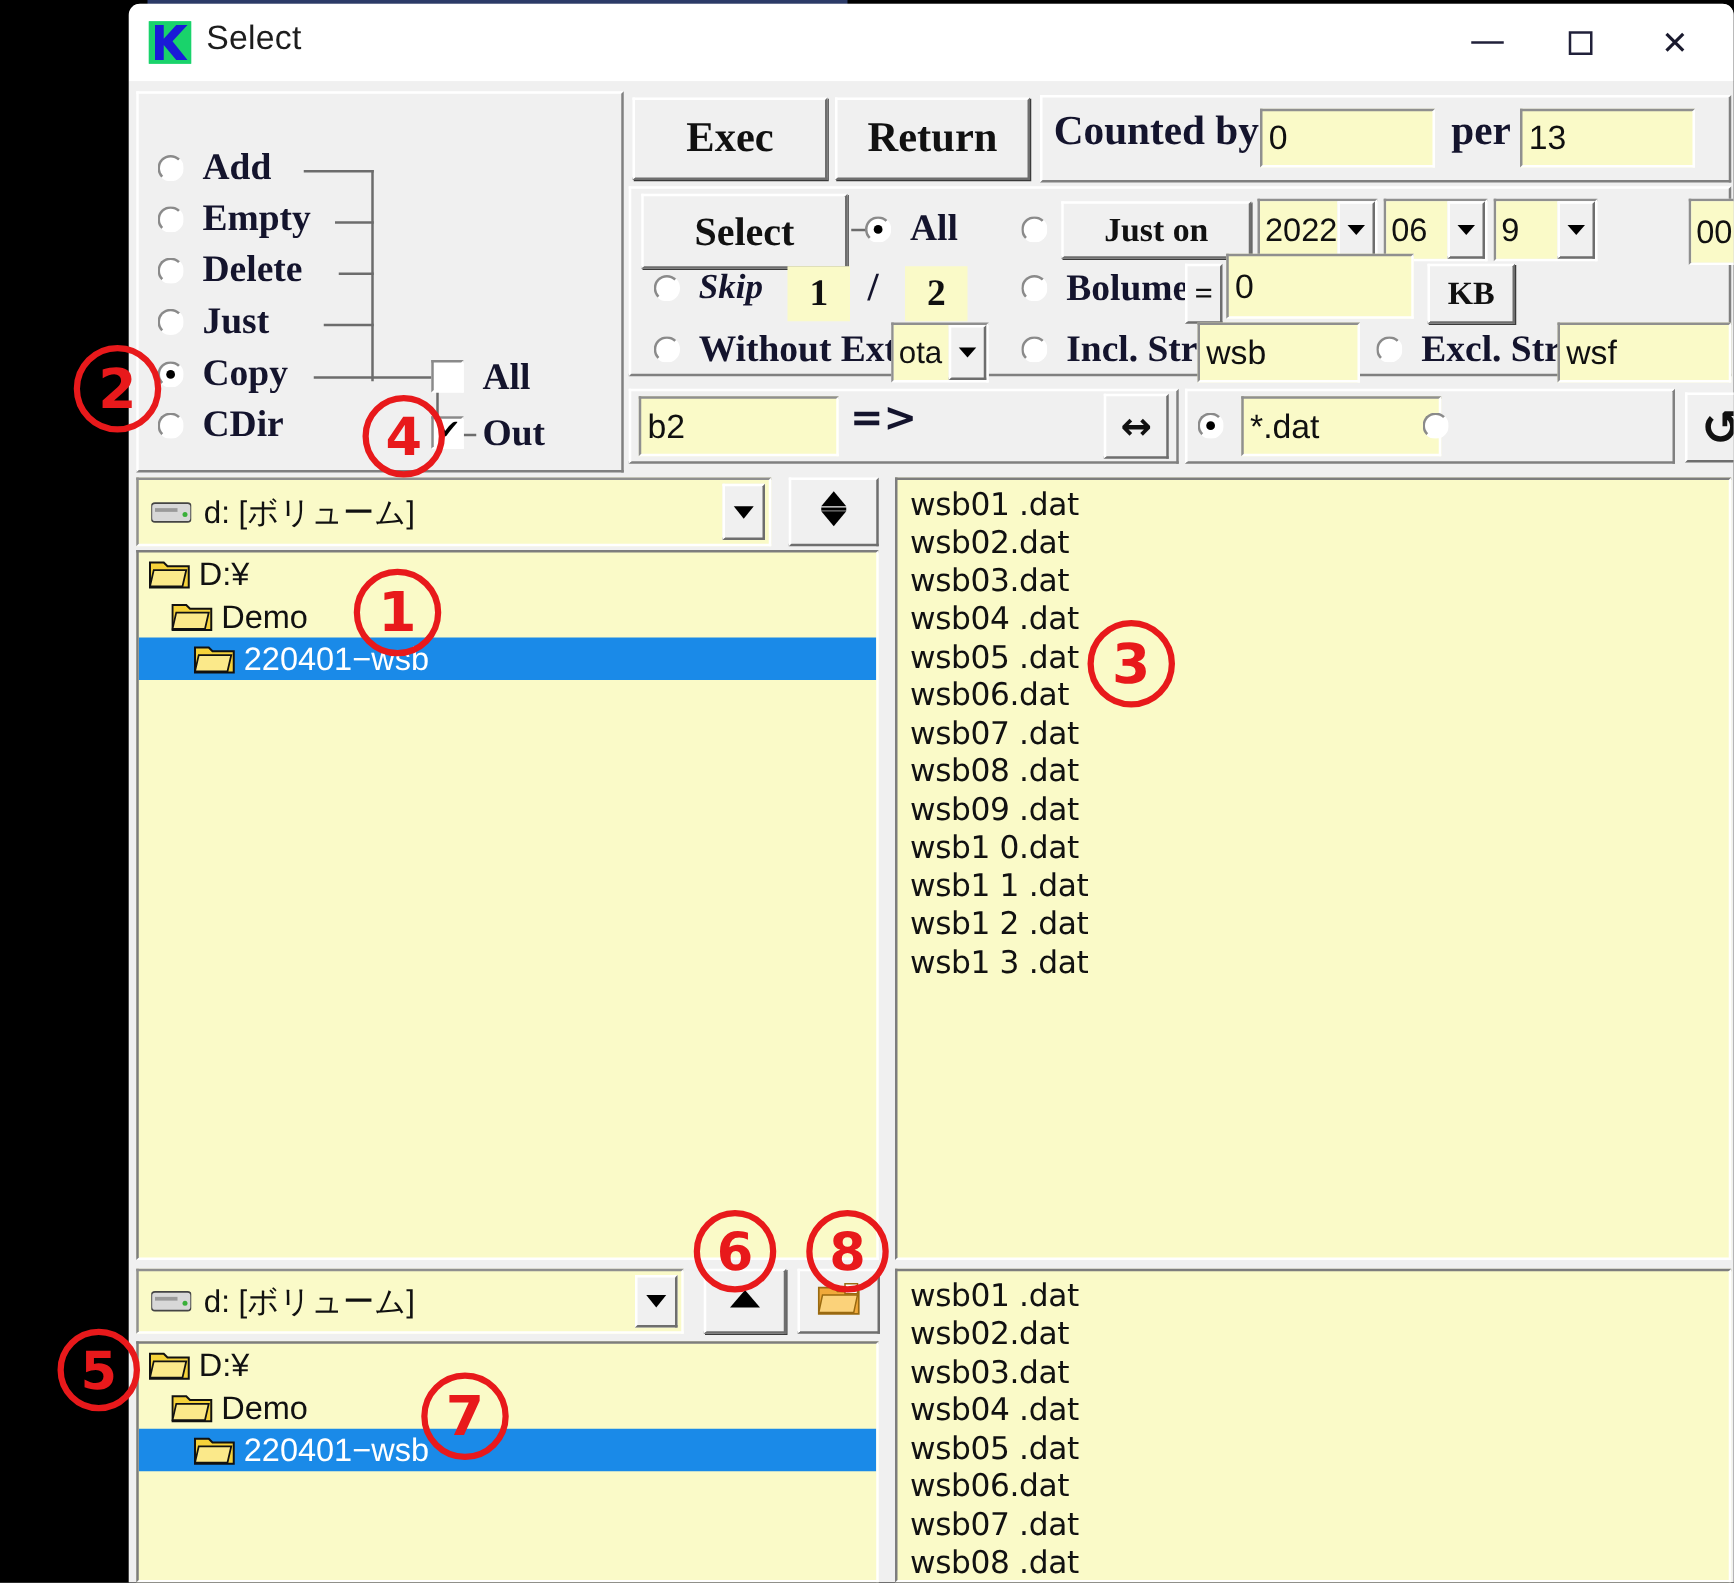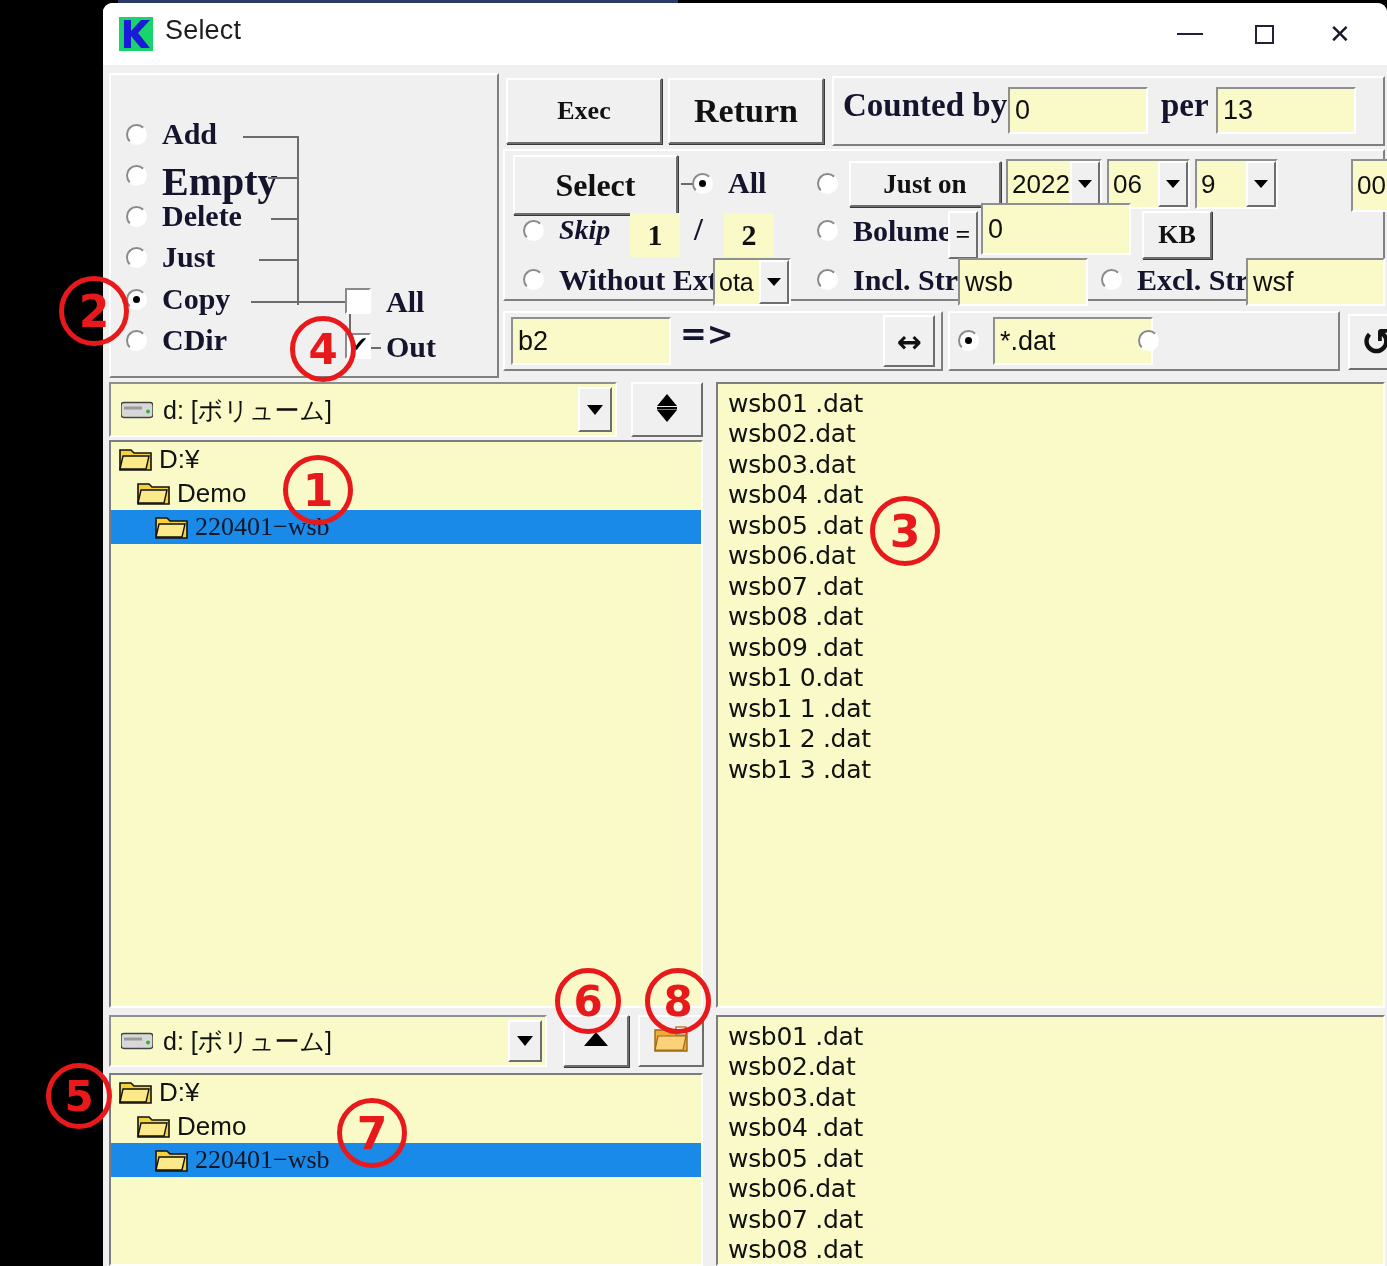--- a/index.html
+++ b/index.html
@@ -168,21 +168,21 @@
     background:#fafac8;
     border:2px solid;
     border-color:#7d7d7d #ffffff #ffffff #7d7d7d;
     overflow:hidden;
   }
   .treerow {
     height:34px; display:flex; align-items:center;
     font-family:"Liberation Sans", sans-serif; font-size:26px; color:#111;
     white-space:nowrap;
   }
-  .treerow.sel { background:#1a8ae8; color:#0f172a;font-family:Liberation Serif, serif; }
+  .treerow.sel { background:#1a8ae8; color:#ffffff; }
   .folder {
     width:34px; height:26px; margin-right:6px; flex:none;
   }
   .filerow {
     height:30.5px; display:flex; align-items:center;
     font-family:"DejaVu Sans", sans-serif; font-size:25px; color:#111;
     padding-left:10px; white-space:nowrap; letter-spacing:-0.3px;
   }
 
   
@@ -228,21 +228,21 @@
 
     <div class="client">
 
       <div class="grp" style="left:6px; top:8px; width:390px; height:305px;">
       </div>
 
       <div class="radio" style="left:23px; top:59px;"></div>
       <div class="lbl" style="left:59px; top:52px; font-size:30px;">Add</div>
 
       <div class="radio" style="left:23px; top:100px;"></div>
-      <div class="lbl" style="left:59px; top:93px; font-size:40px;">Empty</div>
+      <div class="lbl" style="left:59px; top:93px; font-size:30px;">Empty</div>
 
       <div class="radio" style="left:23px; top:141px;"></div>
       <div class="lbl" style="left:59px; top:134px; font-size:30px;">Delete</div>
 
       <div class="radio" style="left:23px; top:182px;"></div>
       <div class="lbl" style="left:59px; top:175px; font-size:30px;">Just</div>
 
       <div class="radio on" style="left:23px; top:224px;"></div>
       <div class="lbl" style="left:59px; top:217px; font-size:30px;">Copy</div>
 
@@ -257,21 +257,21 @@
       <div class="line" style="left:148px; top:236px; width:100px; height:2px;"></div>
       <div class="line" style="left:246px; top:236px; width:2px; height:48px;"></div>
       <div class="line" style="left:246px; top:282px; width:32px; height:2px;"></div>
 
       <div class="cbx" style="left:242px; top:223px;"></div>
       <div class="lbl" style="left:283px; top:220px; font-size:30px;">All</div>
 
       <div class="cbx on" style="left:242px; top:268px;"></div>
       <div class="lbl" style="left:283px; top:265px; font-size:30px;">Out</div>
 
-      <div class="btn" style="left:403px; top:13px; width:156px; height:66px; font-size:26px;">
+      <div class="btn" style="left:403px; top:13px; width:156px; height:66px; font-size:34px;">
         <span>Exec</span>
       </div>
       <div class="btn" style="left:565px; top:13px; width:156px; height:66px; font-size:34px;">
         <span>Return</span>
       </div>
 
       <div class="grp" style="left:729px; top:11px; width:553px; height:70px;"></div>
       <div class="lbl" style="left:740px; top:22px; font-size:33px;">Counted by</div>
       <div class="fld" style="left:905px; top:22px; width:140px; height:47px; font-size:27px;">
         <span>0</span>

